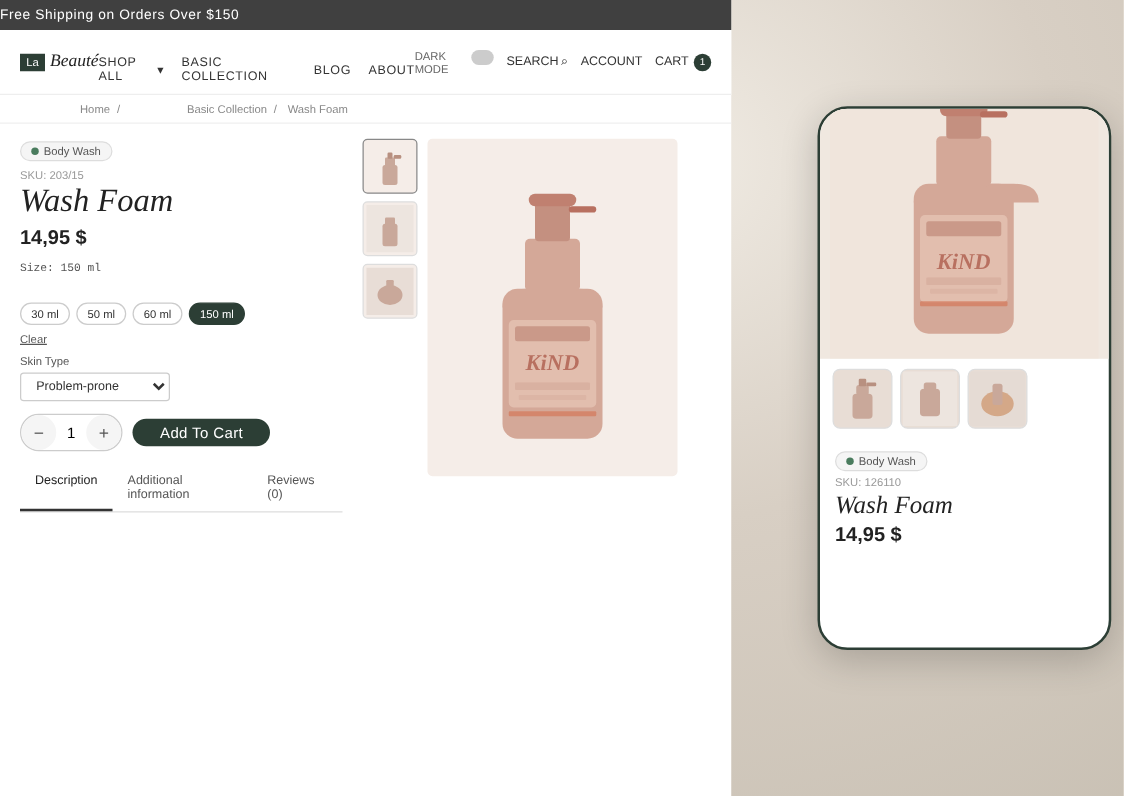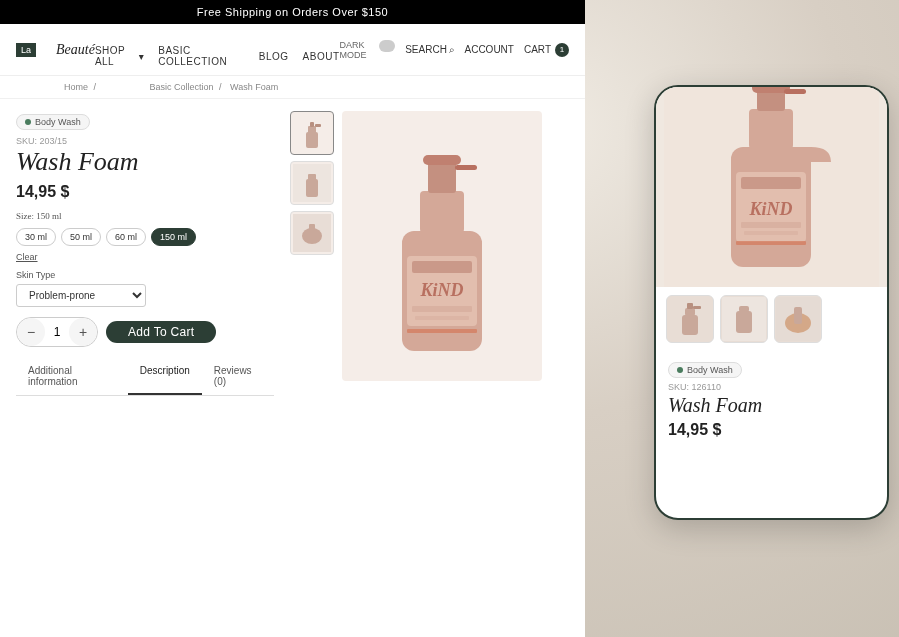--- a/index.html
+++ b/index.html
@@ -27,42 +27,41 @@
       width: 585px;
       height: 637px;
       background: #fff;
       z-index: 1;
       display: flex;
       flex-direction: column;
     }
 
     
     .announcement-bar {
-      background: #000000;
+      background: #404040;
       color: #fff;
-      text-align: center;
       padding: 6px 0;
       font-size: 11px;
       font-family: Arial, sans-serif;
       letter-spacing: 0.5px;
     }
 
     
     .header {
       display: flex;
       align-items: center;
       justify-content: space-between;
       padding: 8px 16px;
       border-bottom: 1px solid #eee;
       background: #fff;
     }
     .logo {
       display: flex;
       align-items: center;
-      gap: 20px;
+      gap: 4px;
       font-size: 16px;
       font-family: Georgia, serif;
     }
     .logo-la {
       background: #2c3e35;
       color: #fff;
       padding: 2px 5px;
       font-size: 9px;
       font-family: Arial, sans-serif;
     }
@@ -184,22 +183,22 @@
       font-size: 16px;
       color: #222;
       font-family: Arial, sans-serif;
       font-weight: 600;
       margin-bottom: 10px;
     }
 
     .size-label {
       font-size: 9px;
       color: #555;
-      font-family: Liberation Serif, serif;
-      margin-bottom: 7px;
+      font-family: Liberation Mono, monospace;
+      margin-bottom: 22px;
     }
 
     .size-options {
       display: flex;
       gap: 5px;
       margin-bottom: 6px;
     }
     .size-btn {
       padding: 3px 8px;
       border: 1px solid #ccc;
@@ -226,21 +225,21 @@
     }
 
     .skin-type-label {
       font-size: 9px;
       color: #555;
       font-family: Arial, sans-serif;
       margin-bottom: 4px;
     }
 
     .skin-type-select {
-      width: 130px;
+      width: 120px;
       padding: 4px 8px;
       border: 1px solid #ccc;
       border-radius: 3px;
       font-size: 10px;
       font-family: Arial, sans-serif;
       color: #333;
       background: #fff;
       margin-bottom: 10px;
       appearance: auto;
     }
@@ -521,22 +520,22 @@
       <div class="add-to-cart-row">
         <div class="qty-control">
           <button class="qty-btn">−</button>
           <span class="qty-value">1</span>
           <button class="qty-btn">+</button>
         </div>
         <button class="add-cart-btn">Add To Cart</button>
       </div>
 
       <div class="product-tabs">
+        <div class="tab-item active">Description</div>
         <div class="tab-item">Additional information</div>
-        <div class="tab-item active">Description</div>
         <div class="tab-item">Reviews (0)</div>
       </div>
     </div>
 
     <div class="right-panel">
       <div class="thumbnail-list">
         <div class="thumbnail active">
           <svg width="38" height="38" viewBox="0 0 38 38">
             <rect width="38" height="38" fill="#f5ede8"></rect>
 

